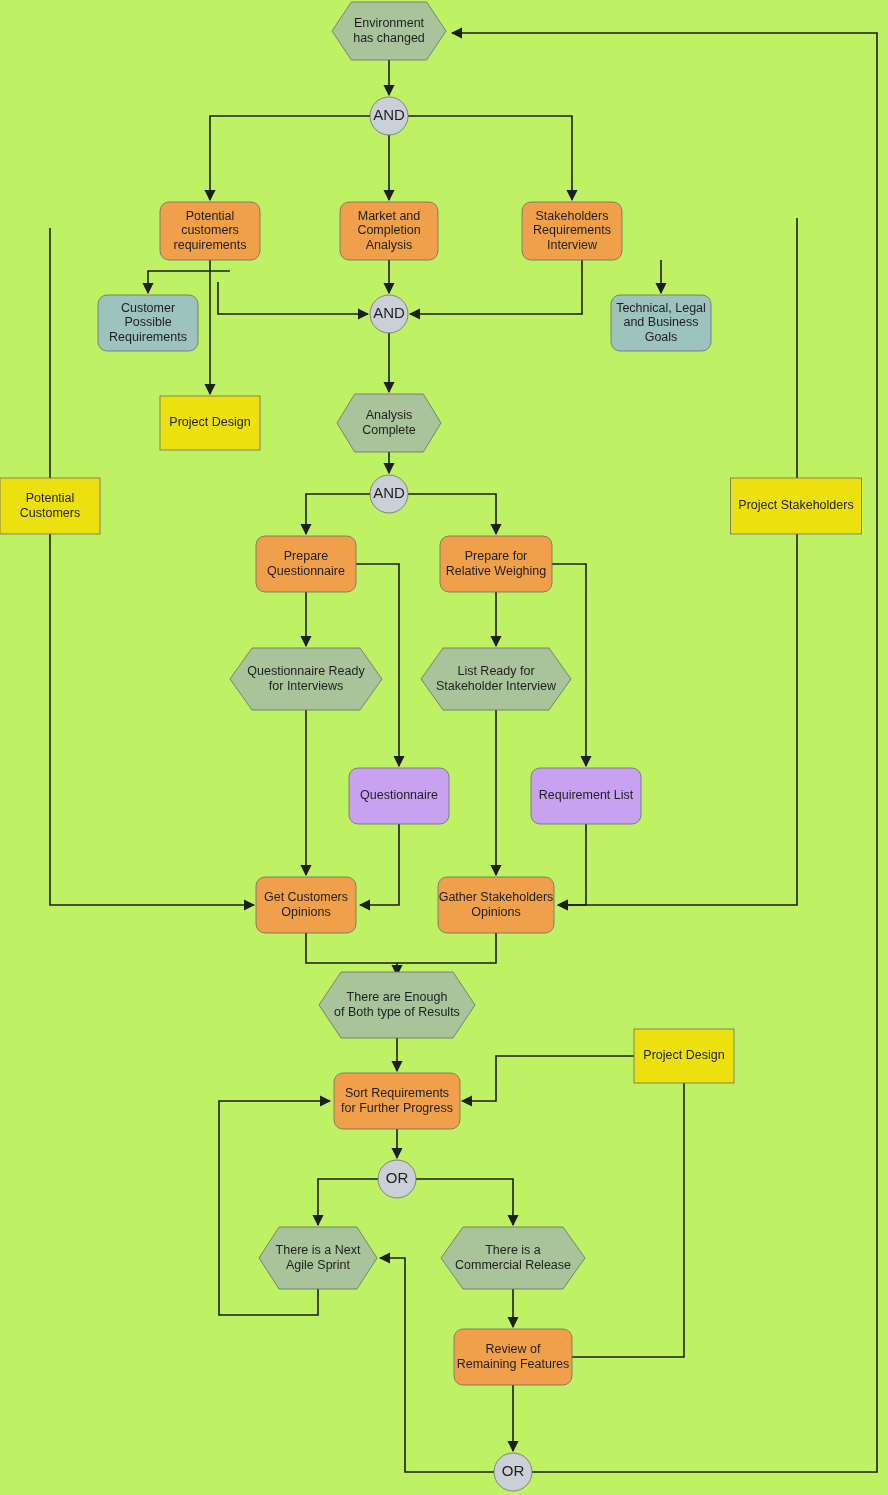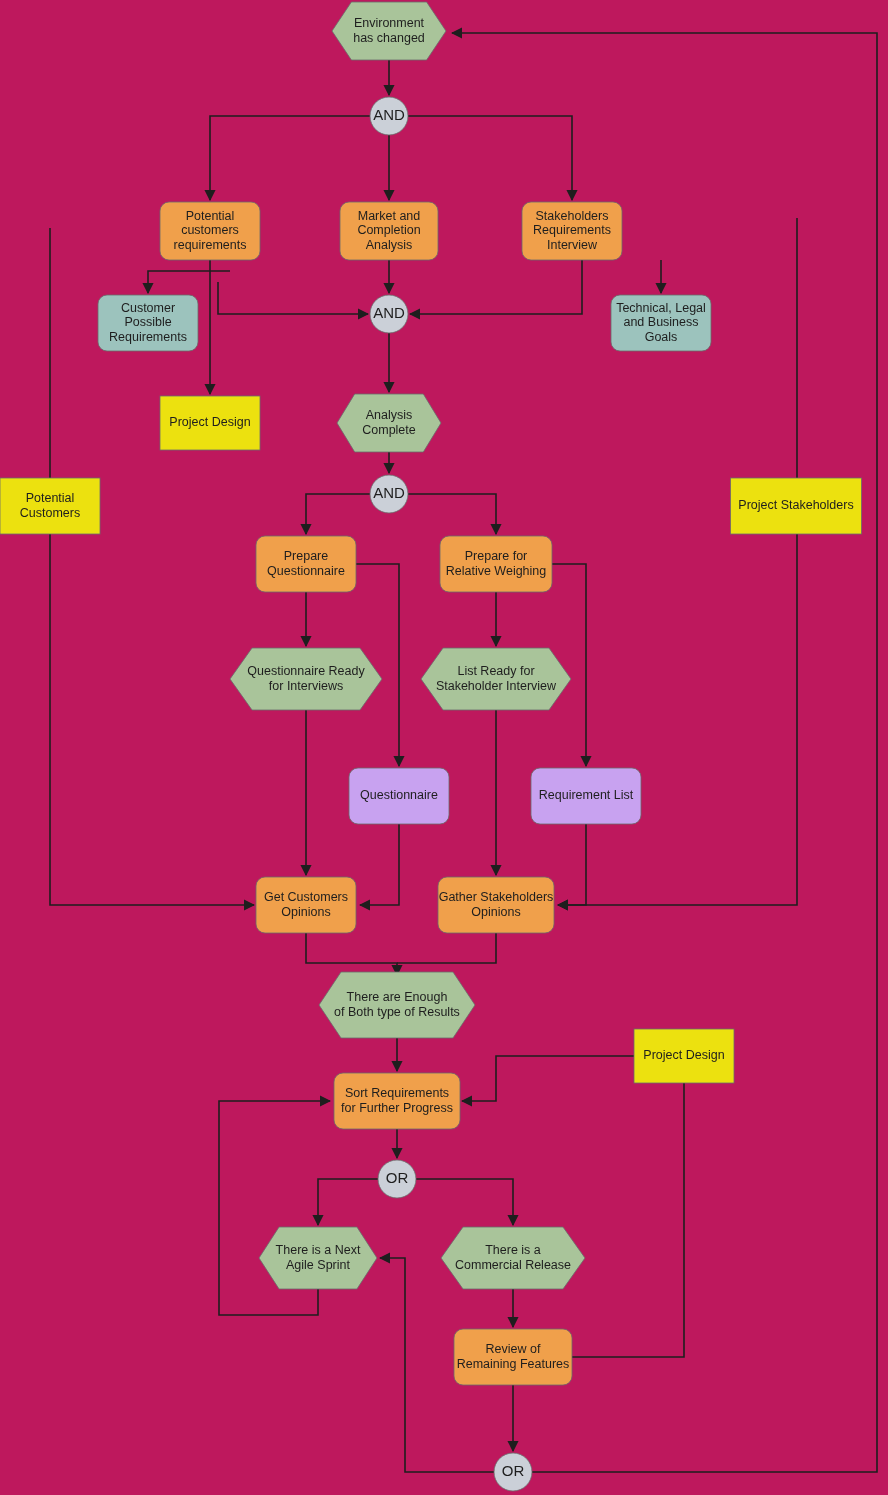--- a/index.html
+++ b/index.html
@@ -1,16 +1,16 @@
 <!DOCTYPE html>
 <html><head>
 <meta charset="utf-8">
 <style>
   html,body{margin:0;padding:0;background:#ffffff;}
-  #stage{position:relative;width:888px;height:1495px;background:#be185d;
+  #stage{position:relative;width:888px;height:1495px;background:#bef264;
          font-family:"Liberation Sans", sans-serif;}
   svg{position:absolute;top:0;left:0;width:888px;height:1495px;}
   .nodeText{font-family:"Liberation Sans", sans-serif;font-size:12.5px;fill:#1e1e1e;
             text-anchor:middle;dominant-baseline:middle;}
   .gateText{font-family:"Liberation Sans", sans-serif;font-size:15px;fill:#1e1e1e;
             text-anchor:middle;dominant-baseline:middle;}
   .edge{stroke:#1e1e1e;stroke-width:1.6;fill:none;}
   .shapeStroke{stroke:#6b6b6b;stroke-width:0.8;}
 </style>
 </head>

